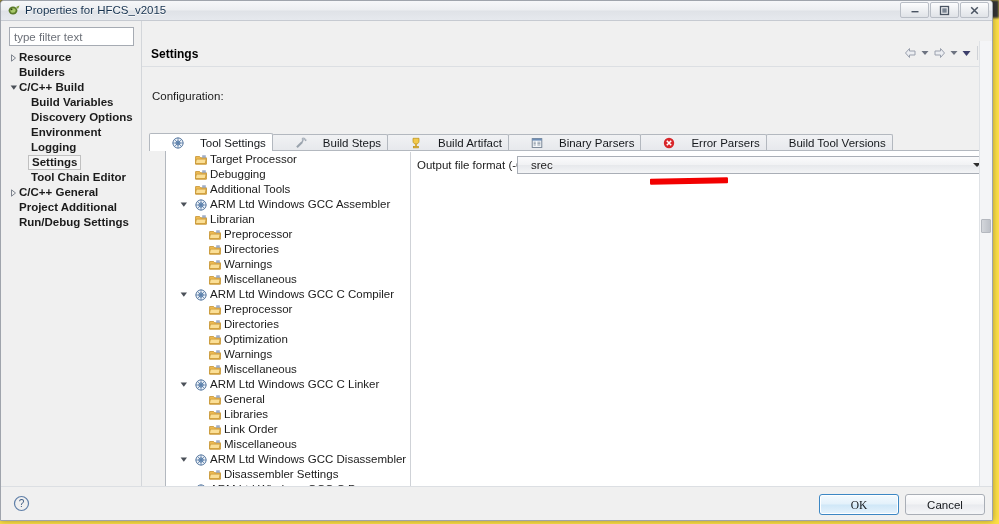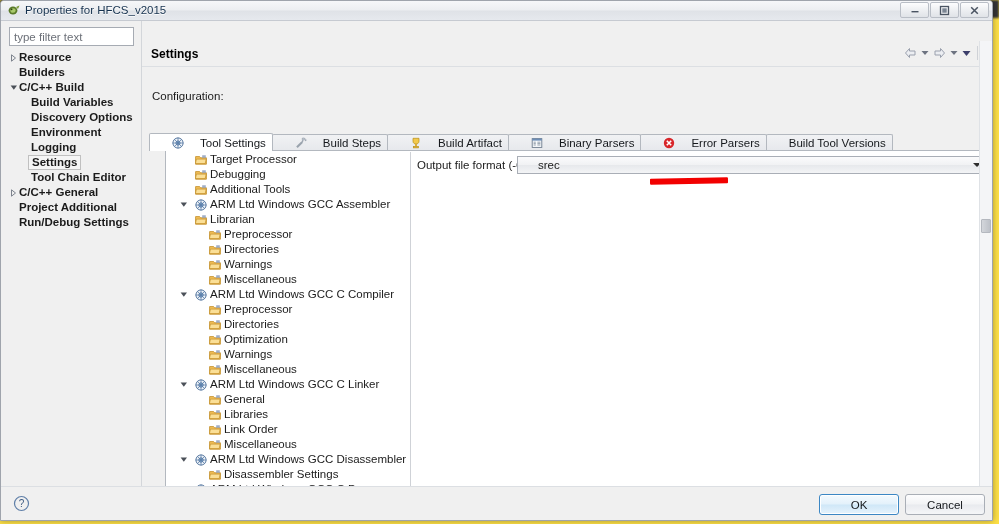--- a/index.html
+++ b/index.html
@@ -204,21 +204,21 @@
     background: #ffffff;
   }
   .of-label {
     position: absolute; left: 5px; top: 7px; font-size: 11.5px; color: #1b1b1b;
   }
   .of-combo {
     position: absolute; left: 105px; top: 4px; width: 469px; height: 18px;
     background: linear-gradient(180deg,#fbfbfc 0%,#f1f2f4 48%,#e7e9ec 52%,#f3f4f6 100%);
     border: 1px solid #a9aeb6;
     font-size: 11.5px; color: #1b1b1b;
-    padding: 1px 20px; line-height: 15px;
+    padding: 1px 13px; line-height: 15px;
   }
   .red-mark {
     position: absolute; left: 238px; top: 26px; width: 78px; height: 6px;
     background: #f20000;
     transform: rotate(-1.2deg);
     border-radius: 1px;
   }
 
   
   .dlg-scroll {
@@ -240,20 +240,21 @@
   .btn {
     position: absolute; top: 7px; height: 21px; width: 80px;
     font-size: 11.5px; color: #15181c; border-radius: 3px;
     display: flex; align-items: center; justify-content: center;
   }
   .btn-ok {
     right: 93px;
     background: linear-gradient(180deg,#f4fafe 0%,#e3f1fb 48%,#cfe7f8 52%,#e6f3fc 100%);
     border: 1px solid #3c87c4;
     box-shadow: 0 0 0 1px #ffffff inset;
+    font-family: Liberation Serif, serif;
   }
   .btn-cancel {
     right: 7px;
     background: linear-gradient(180deg,#fdfdfe 0%,#f2f3f5 48%,#e8eaee 52%,#f5f6f8 100%);
     border: 1px solid #a9aeb6;
   }
 </style>
 </head>
 <body>
 

